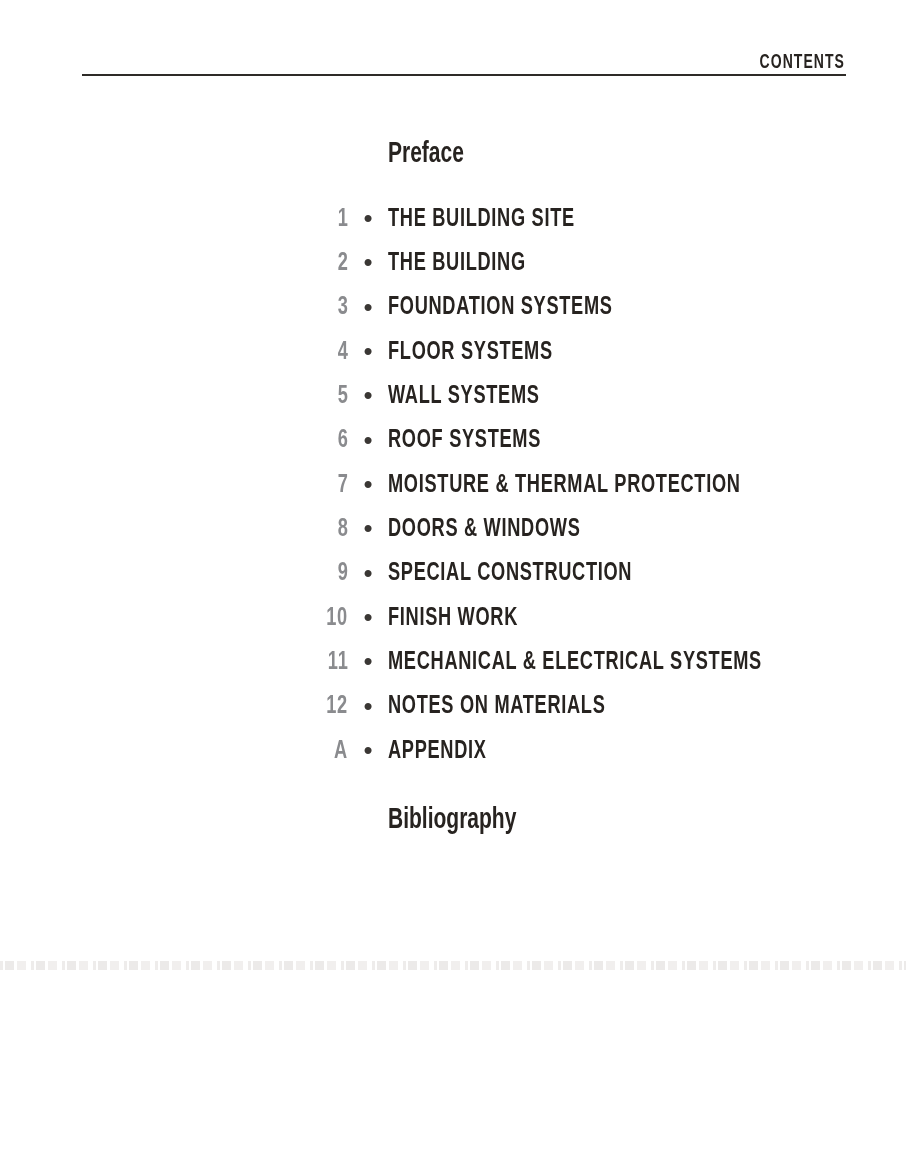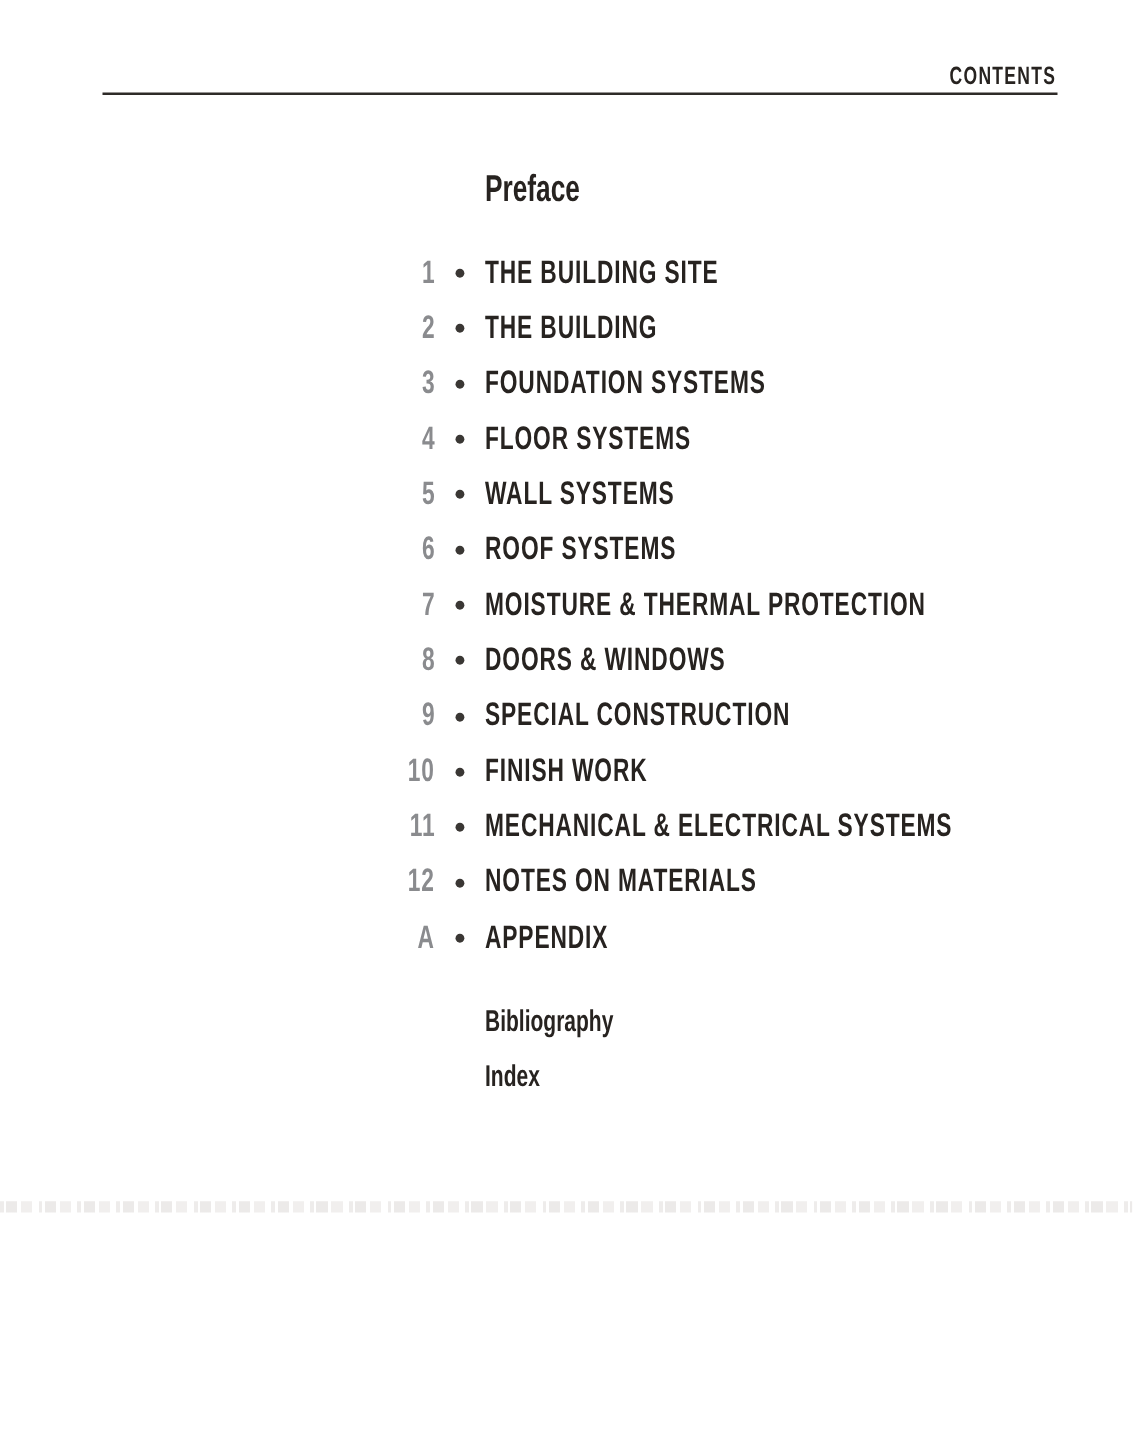--- a/index.html
+++ b/index.html
@@ -88,21 +88,21 @@
     font-size: 26px;
     font-weight: bold;
     letter-spacing: 1px;
     color: var(--title-text);
   }
 
   .backmatter {
     position: absolute;
     left: 388px;
     top: 796px;
-    font-size: 24px;
+    font-size: 30px;
     font-weight: bold;
     color: var(--title-text);
   }
   .backmatter .bm-line { height: 44px; display: flex; align-items: center; }
 
   .bottom-strip {
     position: absolute;
     left: 0;
     right: 0;
     bottom: 2px;
@@ -195,20 +195,17 @@
         <span class="num"><span class="cond cond-right">A</span></span>
         <span class="bullet">•</span>
         <span class="title"><span class="cond">APPENDIX</span></span>
       </div>
     </div>
 
   <div class="backmatter">
     <div class="bm-line">
       <span class="cond">Bibliography</span>
     </div>
-    <div class="bm-line">
-      <span class="cond">Index</span>
-    </div>
   </div>
 
   <div class="bottom-strip"></div>
 
 </div>
 
 </body></html>

